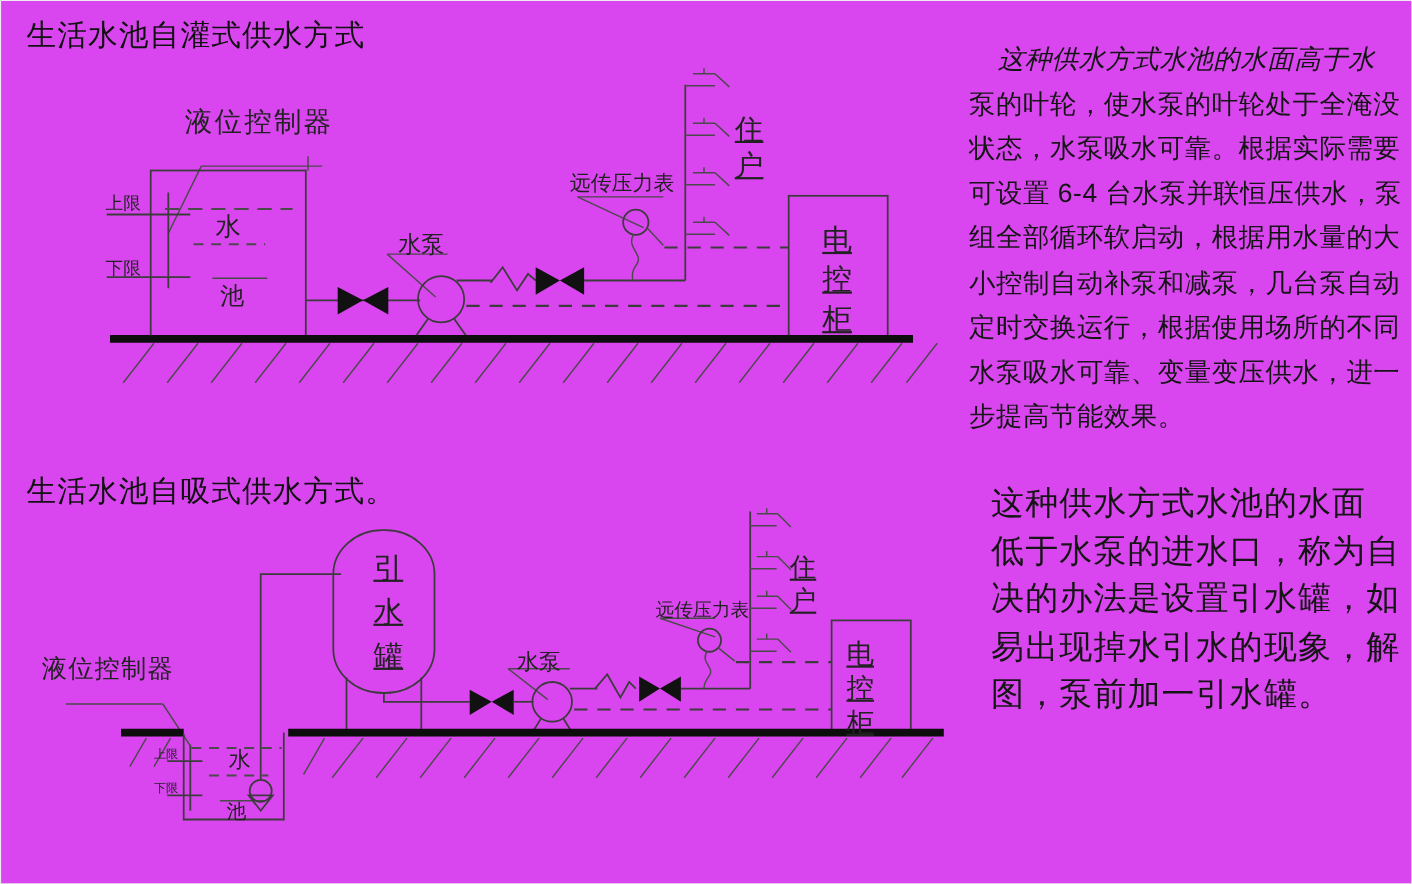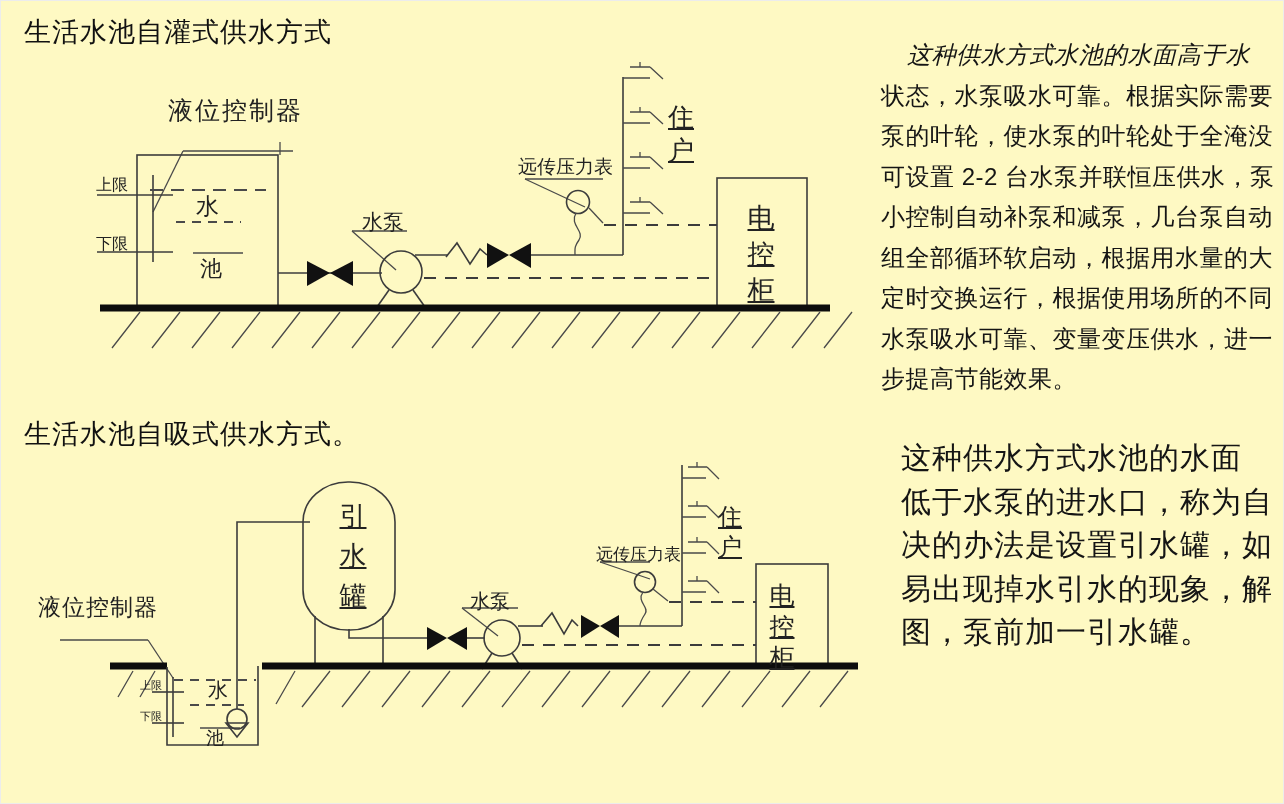--- a/index.html
+++ b/index.html
@@ -1,17 +1,17 @@
 <!DOCTYPE html>
 <html><head>
 <meta charset="utf-8">
 <style>
   html,body{margin:0;padding:0;background:#ffffff;}
   .stage{
-    position:relative;width:1284px;height:804px;background:#fef9c3;
+    position:relative;width:1284px;height:804px;background:#d946ef;
     font-family:"Liberation Serif", serif;color:#1a1a1a;overflow:hidden;
     box-shadow:inset 0 0 0 1px #ececec;
   }
   .abs{position:absolute;white-space:nowrap;}
   .title{font-size:27px;letter-spacing:1px;color:#111;}
   .dlabel{color:#222;}
   .vtext{white-space:normal;word-break:break-all;text-align:center;text-decoration:underline;}
   svg{position:absolute;left:0;top:0;}
   .thin{stroke:#3c3c3c;stroke-width:1.6;fill:none;}
   .thin2{stroke:#4a4a4a;stroke-width:1.3;fill:none;}
@@ -196,39 +196,39 @@
   <div class="abs dlabel" style="left:168px;top:94px;font-size:25px;letter-spacing:2px">液位控制器</div>
   <div class="abs dlabel" style="left:96px;top:175px;font-size:16px">上限</div>
   <div class="abs dlabel" style="left:96px;top:234px;font-size:16px">下限</div>
   <div class="abs dlabel" style="left:196px;top:191px;font-size:23px">水</div>
   <div class="abs dlabel" style="left:200px;top:254px;font-size:22px">池</div>
   <div class="abs dlabel" style="left:362px;top:208px;font-size:21px">水泵</div>
   <div class="abs dlabel" style="left:518px;top:154px;font-size:19px">远传压力表</div>
   <div class="abs dlabel vtext" style="left:666px;top:101px;width:30px;font-size:26px;line-height:33px">住户</div>
   <div class="abs dlabel vtext" style="left:746px;top:200px;width:30px;font-size:27px;line-height:36px">电控柜</div>
 
-  <div class="abs title" style="left:24px;top:416px">生活水池自吸式供水方式。</div>
+  <div class="abs title" style="left:24px;top:428px">生活水池自吸式供水方式。</div>
   <div class="abs dlabel vtext" style="left:338px;top:496px;width:30px;font-size:27px;line-height:40px">引水罐</div>
   <div class="abs dlabel" style="left:38px;top:592px;font-size:23px;letter-spacing:1px">液位控制器</div>
   <div class="abs dlabel" style="left:140px;top:678px;font-size:11px">上限</div>
   <div class="abs dlabel" style="left:140px;top:709px;font-size:11px">下限</div>
   <div class="abs dlabel" style="left:208px;top:677px;font-size:20px">水</div>
   <div class="abs dlabel" style="left:206px;top:726px;font-size:18px">池</div>
   <div class="abs dlabel" style="left:470px;top:588px;font-size:20px">水泵</div>
   <div class="abs dlabel" style="left:596px;top:543px;font-size:17px">远传压力表</div>
   <div class="abs dlabel vtext" style="left:716px;top:502px;width:28px;font-size:24px;line-height:30px">住户</div>
   <div class="abs dlabel vtext" style="left:768px;top:580px;width:28px;font-size:25px;line-height:31px">电控柜</div>
 
   <div class="abs notes notes1" style="left:881px;top:35px;width:400px">
       <div class="line">这种供水方式水池的水面高于水</div>
+      <div class="line">泵的叶轮，使水泵的叶轮处于全淹没</div>
       <div class="line">状态，水泵吸水可靠。根据实际需要</div>
-      <div class="line">泵的叶轮，使水泵的叶轮处于全淹没</div>
-      <div class="line">可设置 2-2 台水泵并联恒压供水，泵</div>
+      <div class="line">可设置 6-4 台水泵并联恒压供水，泵</div>
+      <div class="line">组全部循环软启动，根据用水量的大</div>
       <div class="line">小控制自动补泵和减泵，几台泵自动</div>
-      <div class="line">组全部循环软启动，根据用水量的大</div>
       <div class="line">定时交换运行，根据使用场所的不同</div>
       <div class="line">水泵吸水可靠、变量变压供水，进一</div>
       <div class="line">步提高节能效果。</div>
     </div>
   <div class="abs notes notes2" style="left:901px;top:436px;width:380px">
       <div class="line">这种供水方式水池的水面</div>
       <div class="line">低于水泵的进水口，称为自</div>
       <div class="line">决的办法是设置引水罐，如</div>
       <div class="line">易出现掉水引水的现象，解</div>
       <div class="line">图，泵前加一引水罐。</div>

